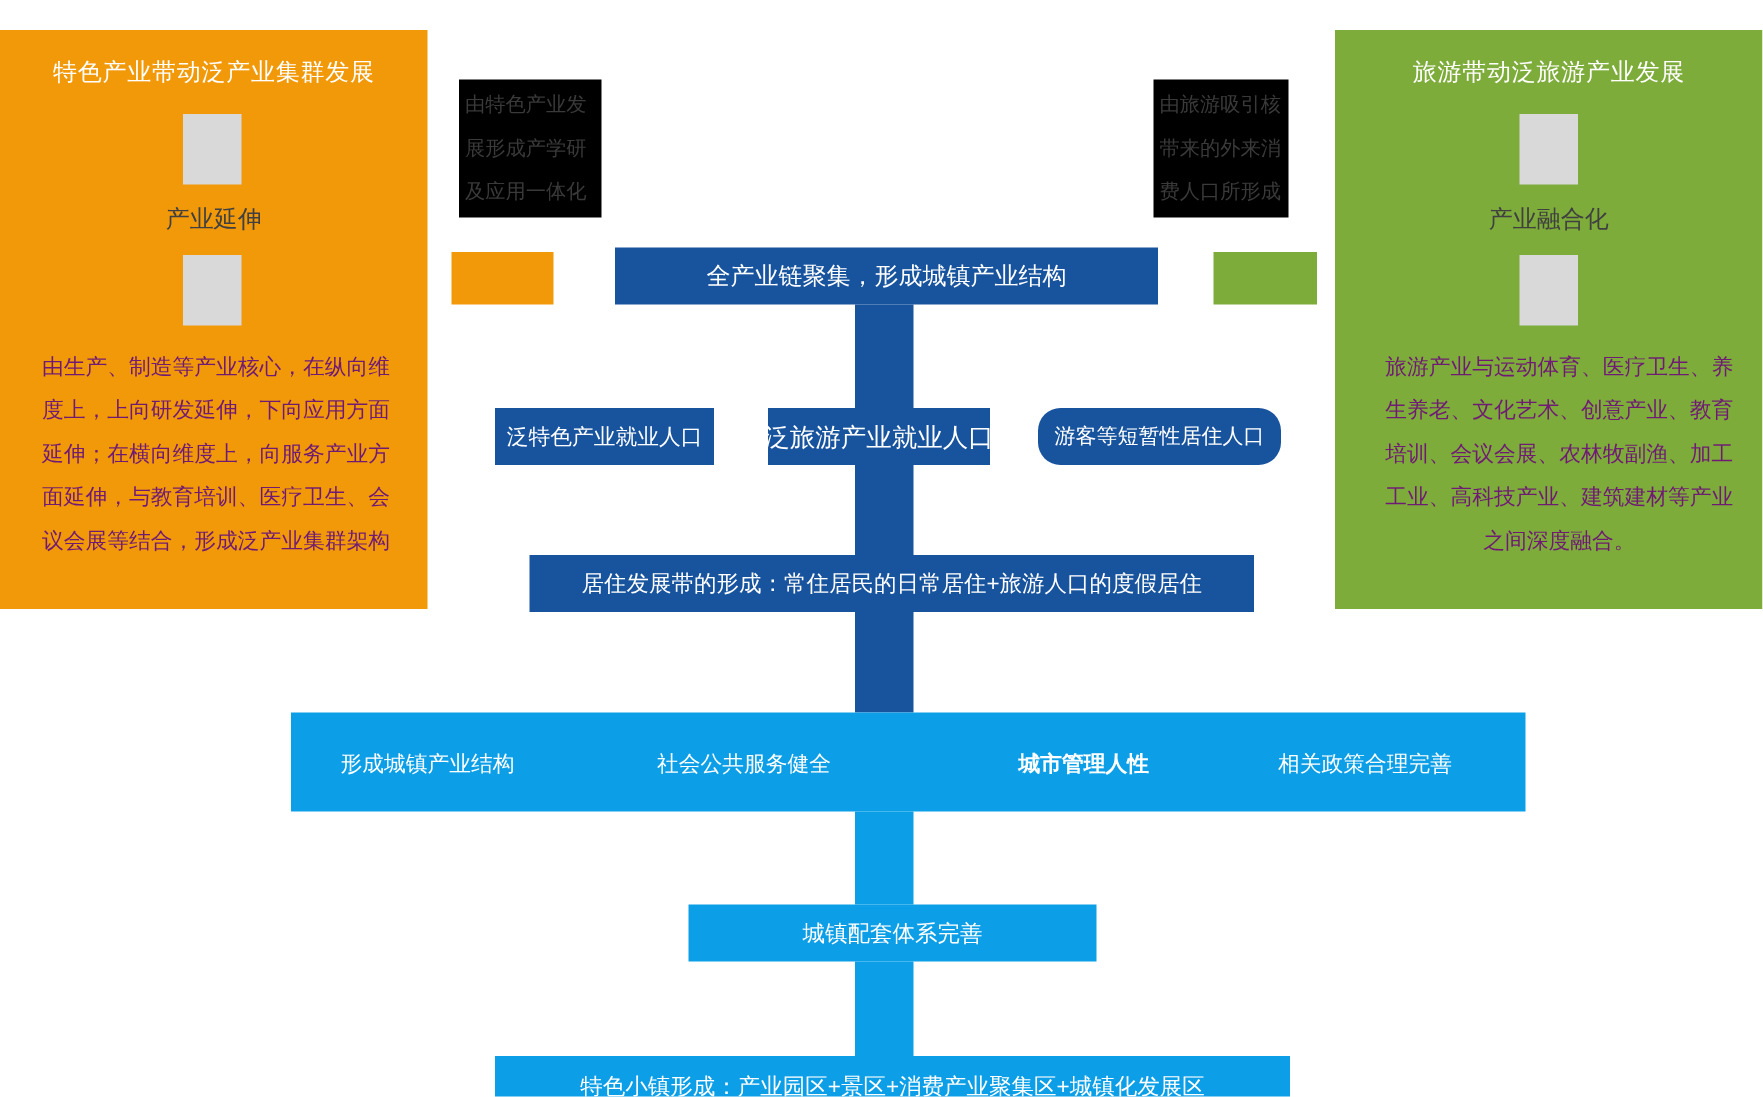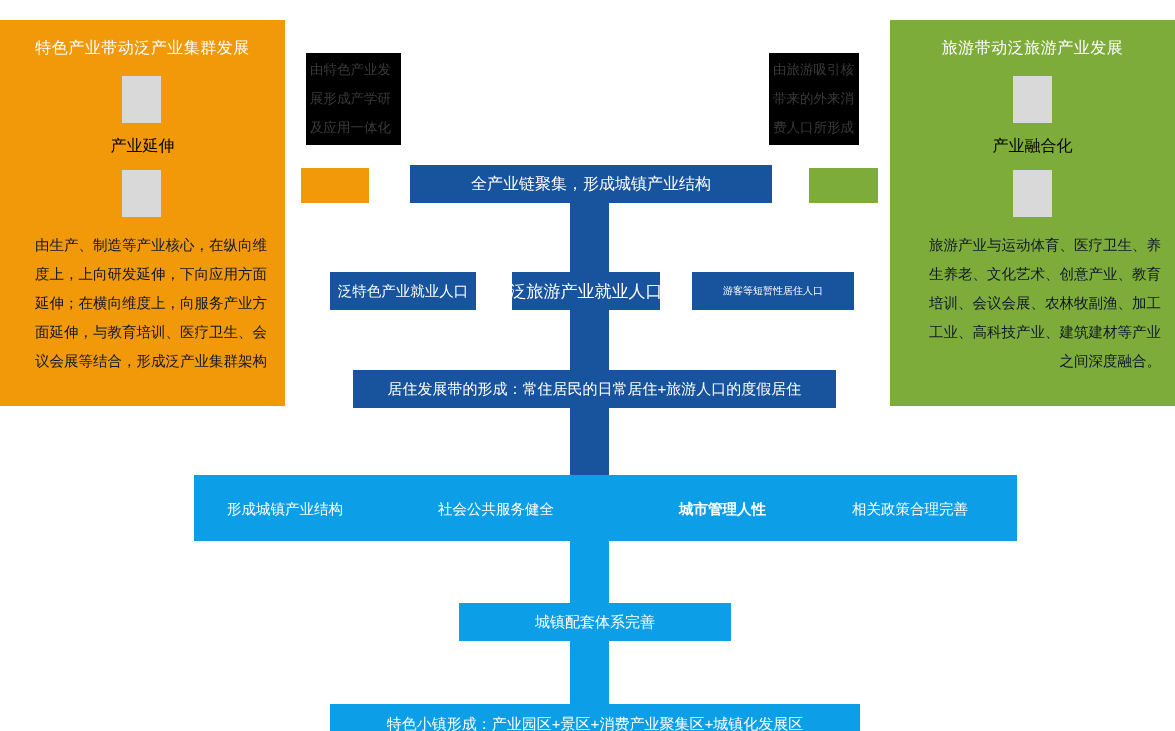--- a/index.html
+++ b/index.html
@@ -38,21 +38,21 @@
     top: 18px;
     font-size: 16px;
     color: #ffffff;
     letter-spacing: 0.5px;
     white-space: nowrap;
   }
   .panel-subtitle {
     position: absolute;
     left: 0; right: 0;
     font-size: 16px;
-    color: #000000;
+    color: #404040;
     white-space: nowrap;
   }
   .panel-left  .panel-subtitle { top: 116px; }
   .panel-right .panel-subtitle { top: 116px; }
 
   .ph-box {
     position: absolute;
     background: #D9D9D9;
     width: 39px;
     height: 47px;
@@ -62,22 +62,22 @@
   .panel-right .ph-1 { left: 123px; top: 56px; }
   .panel-right .ph-2 { left: 123px; top: 150px; }
 
   .panel-body {
     position: absolute;
     left: 21px;
     right: 18px;
     top: 211px;
     font-size: 14.5px;
     line-height: 29px;
-    color: #0f172a;
-    text-align: right;
+    color: #701a75;
+    text-align: center;
   }
   .panel-right .panel-body { left: 28px; right: 14px; }
 
   
   .note-box {
     position: absolute;
     background: #000000;
     color: #3a3a3a;
     font-size: 13.5px;
     line-height: 29px;
@@ -110,21 +110,21 @@
 
   
   #chain-bar      { left: 410px; top: 145px; width: 362px; height: 38px; font-size: 16px; }
   #orange-block   { left: 301px; top: 148px; width: 68px; height: 35px; }
   #green-block    { left: 809px; top: 148px; width: 69px; height: 35px; }
 
   #conn-1         { left: 570px; top: 183px; width: 39px; height: 41px; }
 
   #pop-special    { left: 330px; top: 252px; width: 146px; height: 38px; font-size: 14.5px; }
   #pop-tourism    { left: 512px; top: 252px; width: 148px; height: 38px; font-size: 17px; }
-  #pop-temporary  { left: 692px; top: 252px; width: 162px; height: 38px; font-size: 10px; }
+  #pop-temporary  { left: 692px; top: 252px; width: 162px; height: 38px; font-size: 14px; border-radius: 15px; }
 
   #conn-2         { left: 570px; top: 224px; width: 39px; height: 28px; }
   #conn-3         { left: 570px; top: 290px; width: 39px; height: 60px; }
 
   #residential    { left: 353px; top: 350px; width: 483px; height: 38px; font-size: 15px; }
 
   #conn-4         { left: 570px; top: 388px; width: 39px; height: 67px; }
 
   #support-bar    { left: 194px; top: 455px; width: 823px; height: 66px; }
   .support-item {

